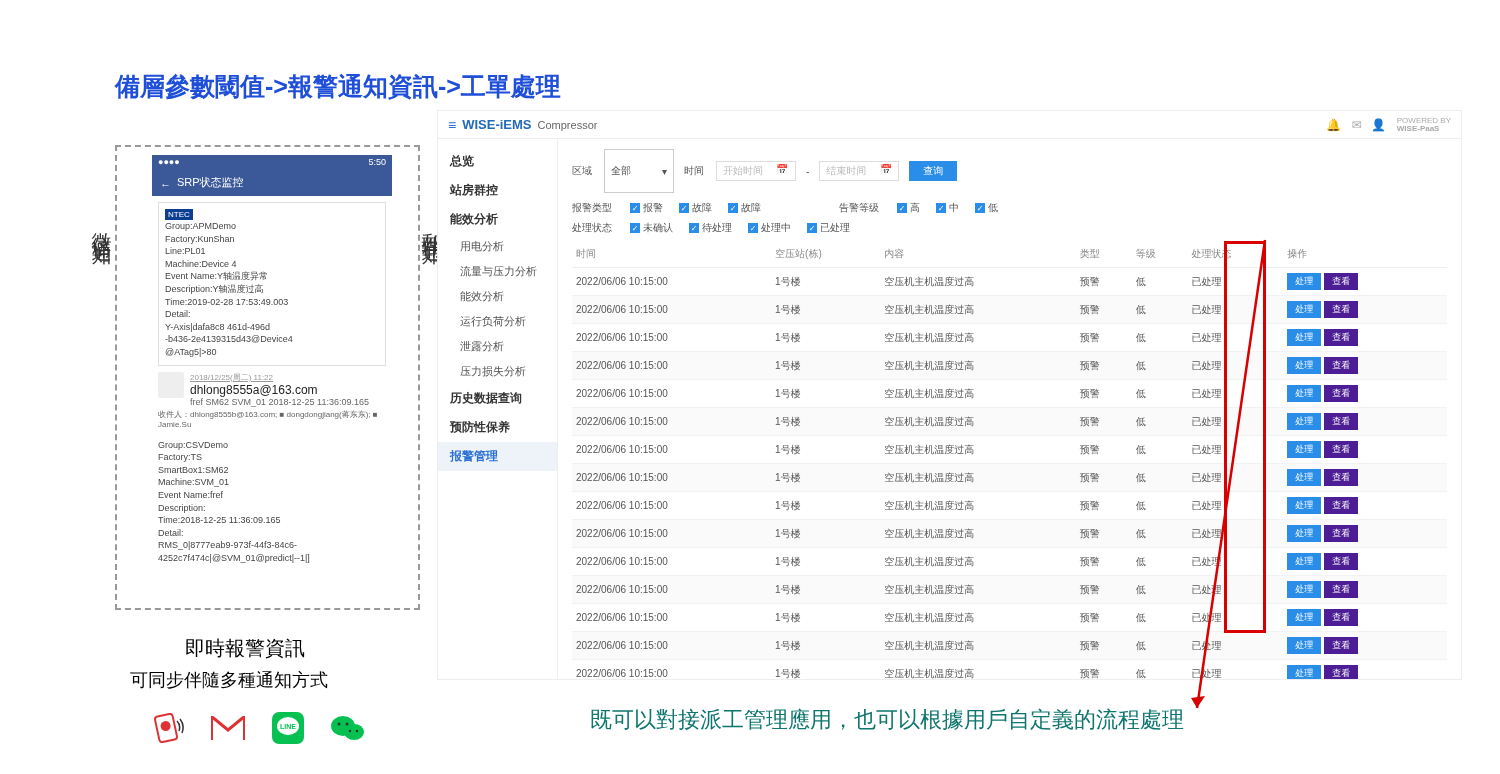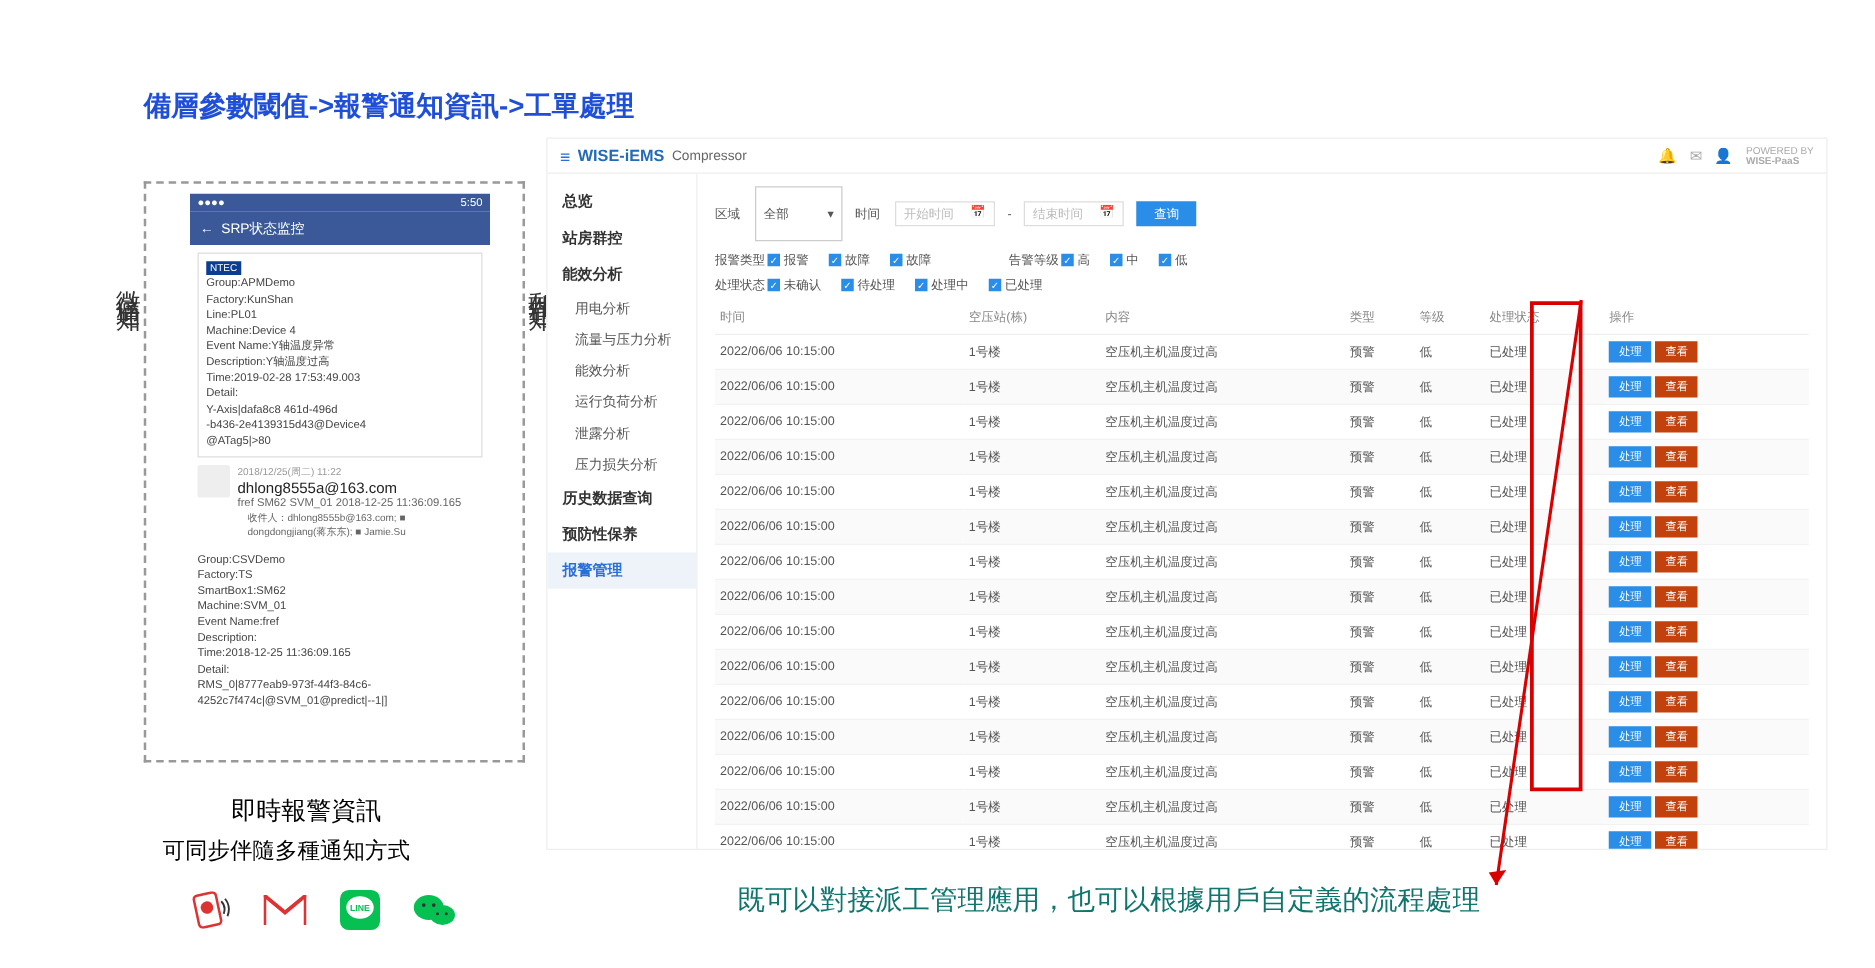--- a/index.html
+++ b/index.html
@@ -1,32 +1,32 @@
 <!DOCTYPE html>
 <html><head>
 <meta charset="utf-8">
 <style>
 * { box-sizing: border-box; margin: 0; padding: 0; }
 body { font-family: "Microsoft YaHei", Arial, sans-serif; background: #fff; width: 1500px; height: 774px; position: relative; overflow: hidden; font-size: 12px; }
-.slide-title { position: absolute; left: 115px; top: 70px; font-size: 22px; font-weight: bold; color: #1f4fd8; }
+.slide-title { position: absolute; left: 115px; top: 70px; font-size: 25px; font-weight: bold; color: #1f4fd8; }
 .left-panel { position: absolute; left: 115px; top: 145px; width: 305px; height: 465px; border: 2px dashed #999; background: #fff; }
 .phone-mock { position: absolute; left: 35px; top: 8px; width: 240px; background: #fff; }
 .phone-status { background: #3b5998; color: #fff; font-size: 9px; padding: 2px 6px; display: flex; justify-content: space-between; }
 .phone-header { background: #3b5998; color: #fff; padding: 6px 8px; font-size: 11px; display: flex; align-items: center; }
 .phone-header .back { margin-right: 6px; }
 .wechat-card { border: 1px solid #ddd; margin: 6px; padding: 6px; font-size: 9px; color: #444; background: #fff; }
 .wechat-logo { display: inline-block; background: #0b3d91; color: #fff; font-size: 8px; padding: 1px 3px; margin-right: 4px; }
 .wechat-line { line-height: 1.4; }
 .phone-input { background: #3b5998; color: #9ecfff; font-size: 9px; padding: 6px 8px; border-radius: 12px; margin: 4px 6px; }
 .email-block { margin: 4px 6px; font-size: 9px; color: #444; }
 .email-head { display: flex; align-items: flex-start; gap: 6px; }
 .avatar { width: 26px; height: 26px; background: #eee; border-radius: 2px; display: inline-block; }
 .email-sender { font-size: 12px; color: #222; }
 .email-subj { font-size: 9px; color: #666; }
-.email-to { font-size: 8px; color: #666; margin-top: 2px; margin-left: 40px; }
+.email-to { font-size: 8px; color: #666; margin-top: 2px; }
 .email-body { margin: 10px 6px; font-size: 9px; color: #444; line-height: 1.4; }
 .side-label { position: absolute; writing-mode: vertical-rl; font-size: 20px; color: #333; font-weight: 500; letter-spacing: 4px; }
 .side-label.left { left: -28px; top: 70px; }
 .side-label.right { right: -28px; top: 70px; }
 .caption1 { position: absolute; left: 185px; top: 635px; font-size: 20px; }
 .caption2 { position: absolute; left: 130px; top: 668px; font-size: 18px; }
 .icons-row { position: absolute; left: 150px; top: 712px; display: flex; gap: 24px; align-items: center; }
 .icon-box { width: 36px; height: 32px; display: flex; align-items: center; justify-content: center; font-size: 22px; }
 .main-app { position: absolute; left: 437px; top: 110px; width: 1025px; height: 570px; background: #fff; border: 1px solid #eee; }
 .app-topbar { height: 28px; border-bottom: 1px solid #eee; display: flex; align-items: center; padding: 0 10px; justify-content: space-between; }
@@ -41,31 +41,31 @@
 .sb-item { padding: 6px 12px; font-size: 12px; color: #333; cursor: pointer; }
 .sb-item.bold { font-weight: 600; }
 .sb-sub { padding: 5px 12px 5px 22px; font-size: 11px; color: #555; cursor: pointer; }
 .sb-item.active { background: #eef3fa; color: #2a6fd6; }
 .content { flex: 1; padding: 10px 14px; overflow: hidden; }
 .filter-row { display: flex; align-items: center; gap: 10px; margin-bottom: 8px; font-size: 10px; color: #555; }
 .filter-row .lbl { margin-right: 2px; font-family: Liberation Serif, serif; }
 .select-box { border: 1px solid #ccc; padding: 14px 6px; font-size: 10px; min-width: 70px; background: #fff; display: inline-flex; justify-content: space-between; align-items: center; }
 .date-box { border: 1px solid #ddd; padding: 2px 6px; font-size: 10px; min-width: 80px; color: #bbb; display: inline-flex; justify-content: space-between; }
 .btn-query { background: #2a8de8; color: #fff; border: none; padding: 3px 14px; font-size: 10px; cursor: pointer; }
-.chk-row { display: flex; align-items: center; gap: 2px; font-size: 10px; color: #555; margin-bottom: 6px; }
+.chk-row { display: flex; align-items: center; gap: 18px; font-size: 10px; color: #555; margin-bottom: 6px; }
 .chk-group { display: flex; align-items: center; gap: 16px; }
 .chk { display: inline-flex; align-items: center; gap: 3px; }
 .chk-box { width: 10px; height: 10px; background: #2a8de8; color: #fff; font-size: 8px; display: inline-flex; align-items: center; justify-content: center; }
 .table { width: 100%; border-collapse: collapse; font-size: 10px; color: #555; }
 .table th { text-align: left; padding: 6px 4px; font-weight: normal; color: #888; border-bottom: 1px solid #eee; }
 .table td { padding: 5px 4px; border-bottom: 1px solid #f2f2f2; }
 .table tr:nth-child(even) td { background: #fafafa; }
 .btn-sm { padding: 2px 8px; font-size: 9px; color: #fff; border: none; cursor: pointer; margin-right: 3px; }
 .btn-blue { background: #2a8de8; }
-.btn-green { background: #c2410c; }
+.btn-green { background: #4c1d95; }
 .op-col { position: relative; }
 .red-box { position: absolute; border: 3px solid #d80000; pointer-events: none; }
 .red-box.main { left: 1220px; top: 138px; width: 40px; height: 406px; }
 .arrow-svg { position: absolute; pointer-events: none; }
 .bottom-caption { position: absolute; left: 590px; top: 705px; font-size: 22px; color: #0f766e; }
 </style>
 </head>
 <body>
 
 <div class="slide-title">備層參數閾值-&gt;報警通知資訊-&gt;工單處理</div>
@@ -95,21 +95,21 @@
           <div class="wechat-line">Detail:</div>
           <div class="wechat-line">Y-Axis|dafa8c8 461d-496d</div>
           <div class="wechat-line">-b436-2e4139315d43@Device4</div>
           <div class="wechat-line">@ATag5|&gt;80</div>
         </div>
     </div>
     <div class="email-block">
       <div class="email-head">
         <span class="avatar"></span>
         <div>
-          <div style="font-size:8px;color:#999;">2018/12/25(周二) 11:22</div>
+          <div style="font-size:8px;color:#999;text-decoration:underline;">2018/12/25(周二) 11:22</div>
           <div class="email-sender">dhlong8555a@163.com</div>
           <div class="email-subj">fref SM62 SVM_01 2018-12-25 11:36:09.165</div>
         </div>
       </div>
       <div class="email-to"><span>收件人：</span><span>dhlong8555b@163.com; ■ dongdongjiang(蒋东东); ■ Jamie.Su</span></div>
     </div>
     <div class="email-body" id="email-body-lines">
         <div>Group:CSVDemo</div>
         <div>Factory:TS</div>
         <div>SmartBox1:SM62</div>

